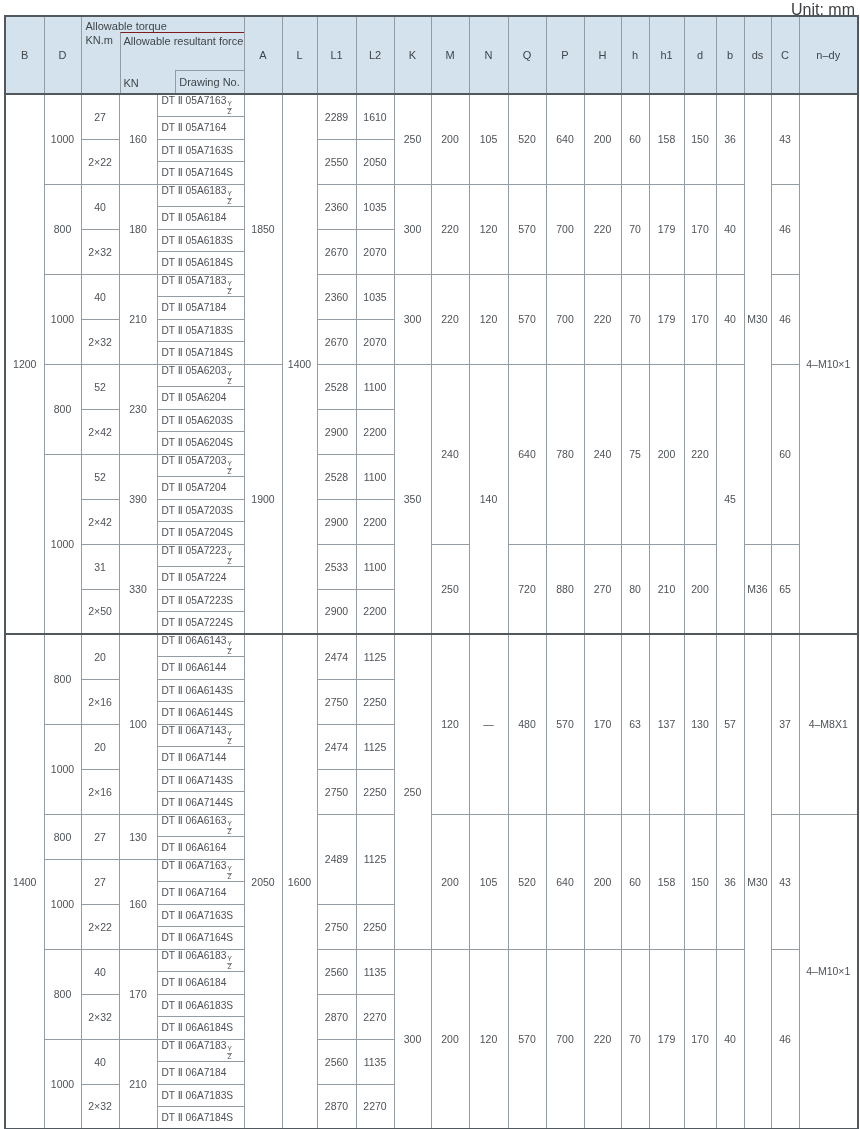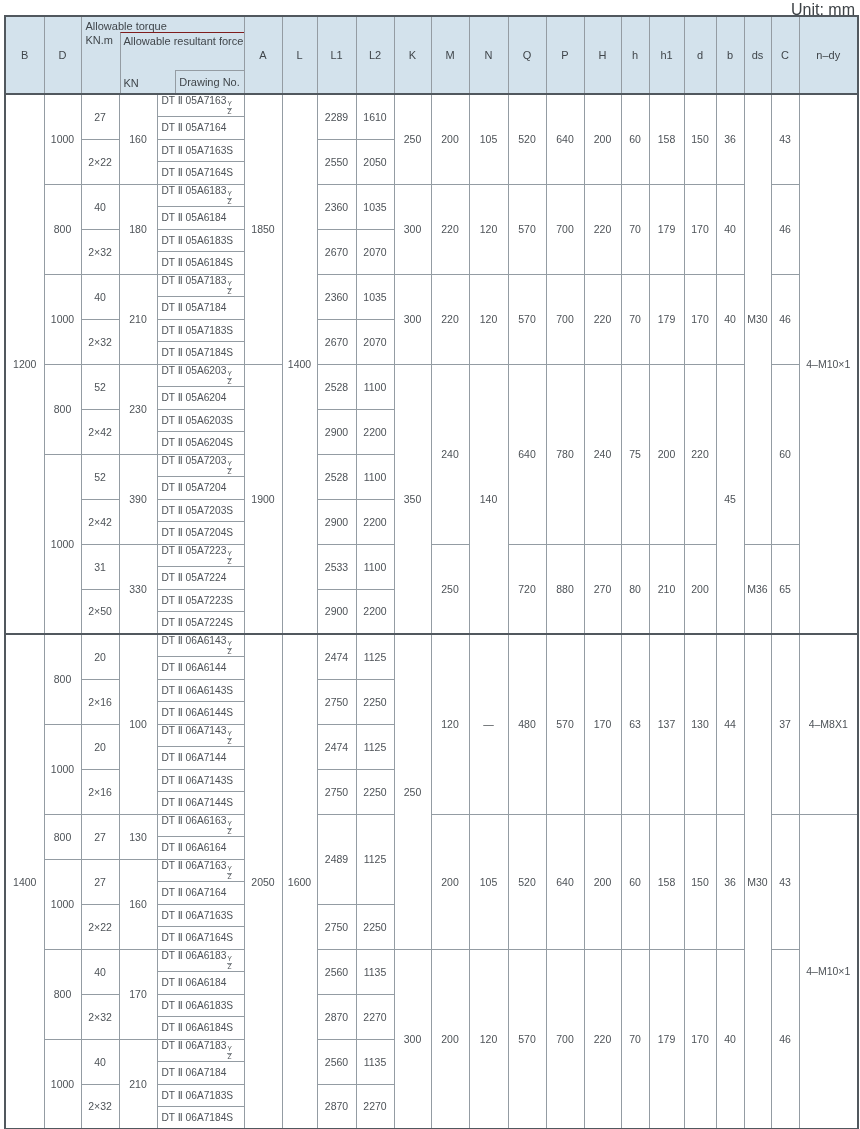--- a/index.html
+++ b/index.html
@@ -308,21 +308,21 @@
           <td rowspan="2">1125</td>
           <td rowspan="14">250</td>
           <td rowspan="8">120</td>
           <td rowspan="8">—</td>
           <td rowspan="8">480</td>
           <td rowspan="8">570</td>
           <td rowspan="8">170</td>
           <td rowspan="8">63</td>
           <td rowspan="8">137</td>
           <td rowspan="8">130</td>
-          <td rowspan="8">44</td>
+          <td rowspan="8">57</td>
           <td rowspan="22">M30</td>
           <td rowspan="8">37</td>
           <td rowspan="8">4–M8X1</td>
         </tr>
         <tr>
           <td class="draw">DT Ⅱ 06A6144</td>
         </tr>
         <tr>
           <td rowspan="2">2×16</td>
           <td class="draw">DT Ⅱ 06A6143S</td>

